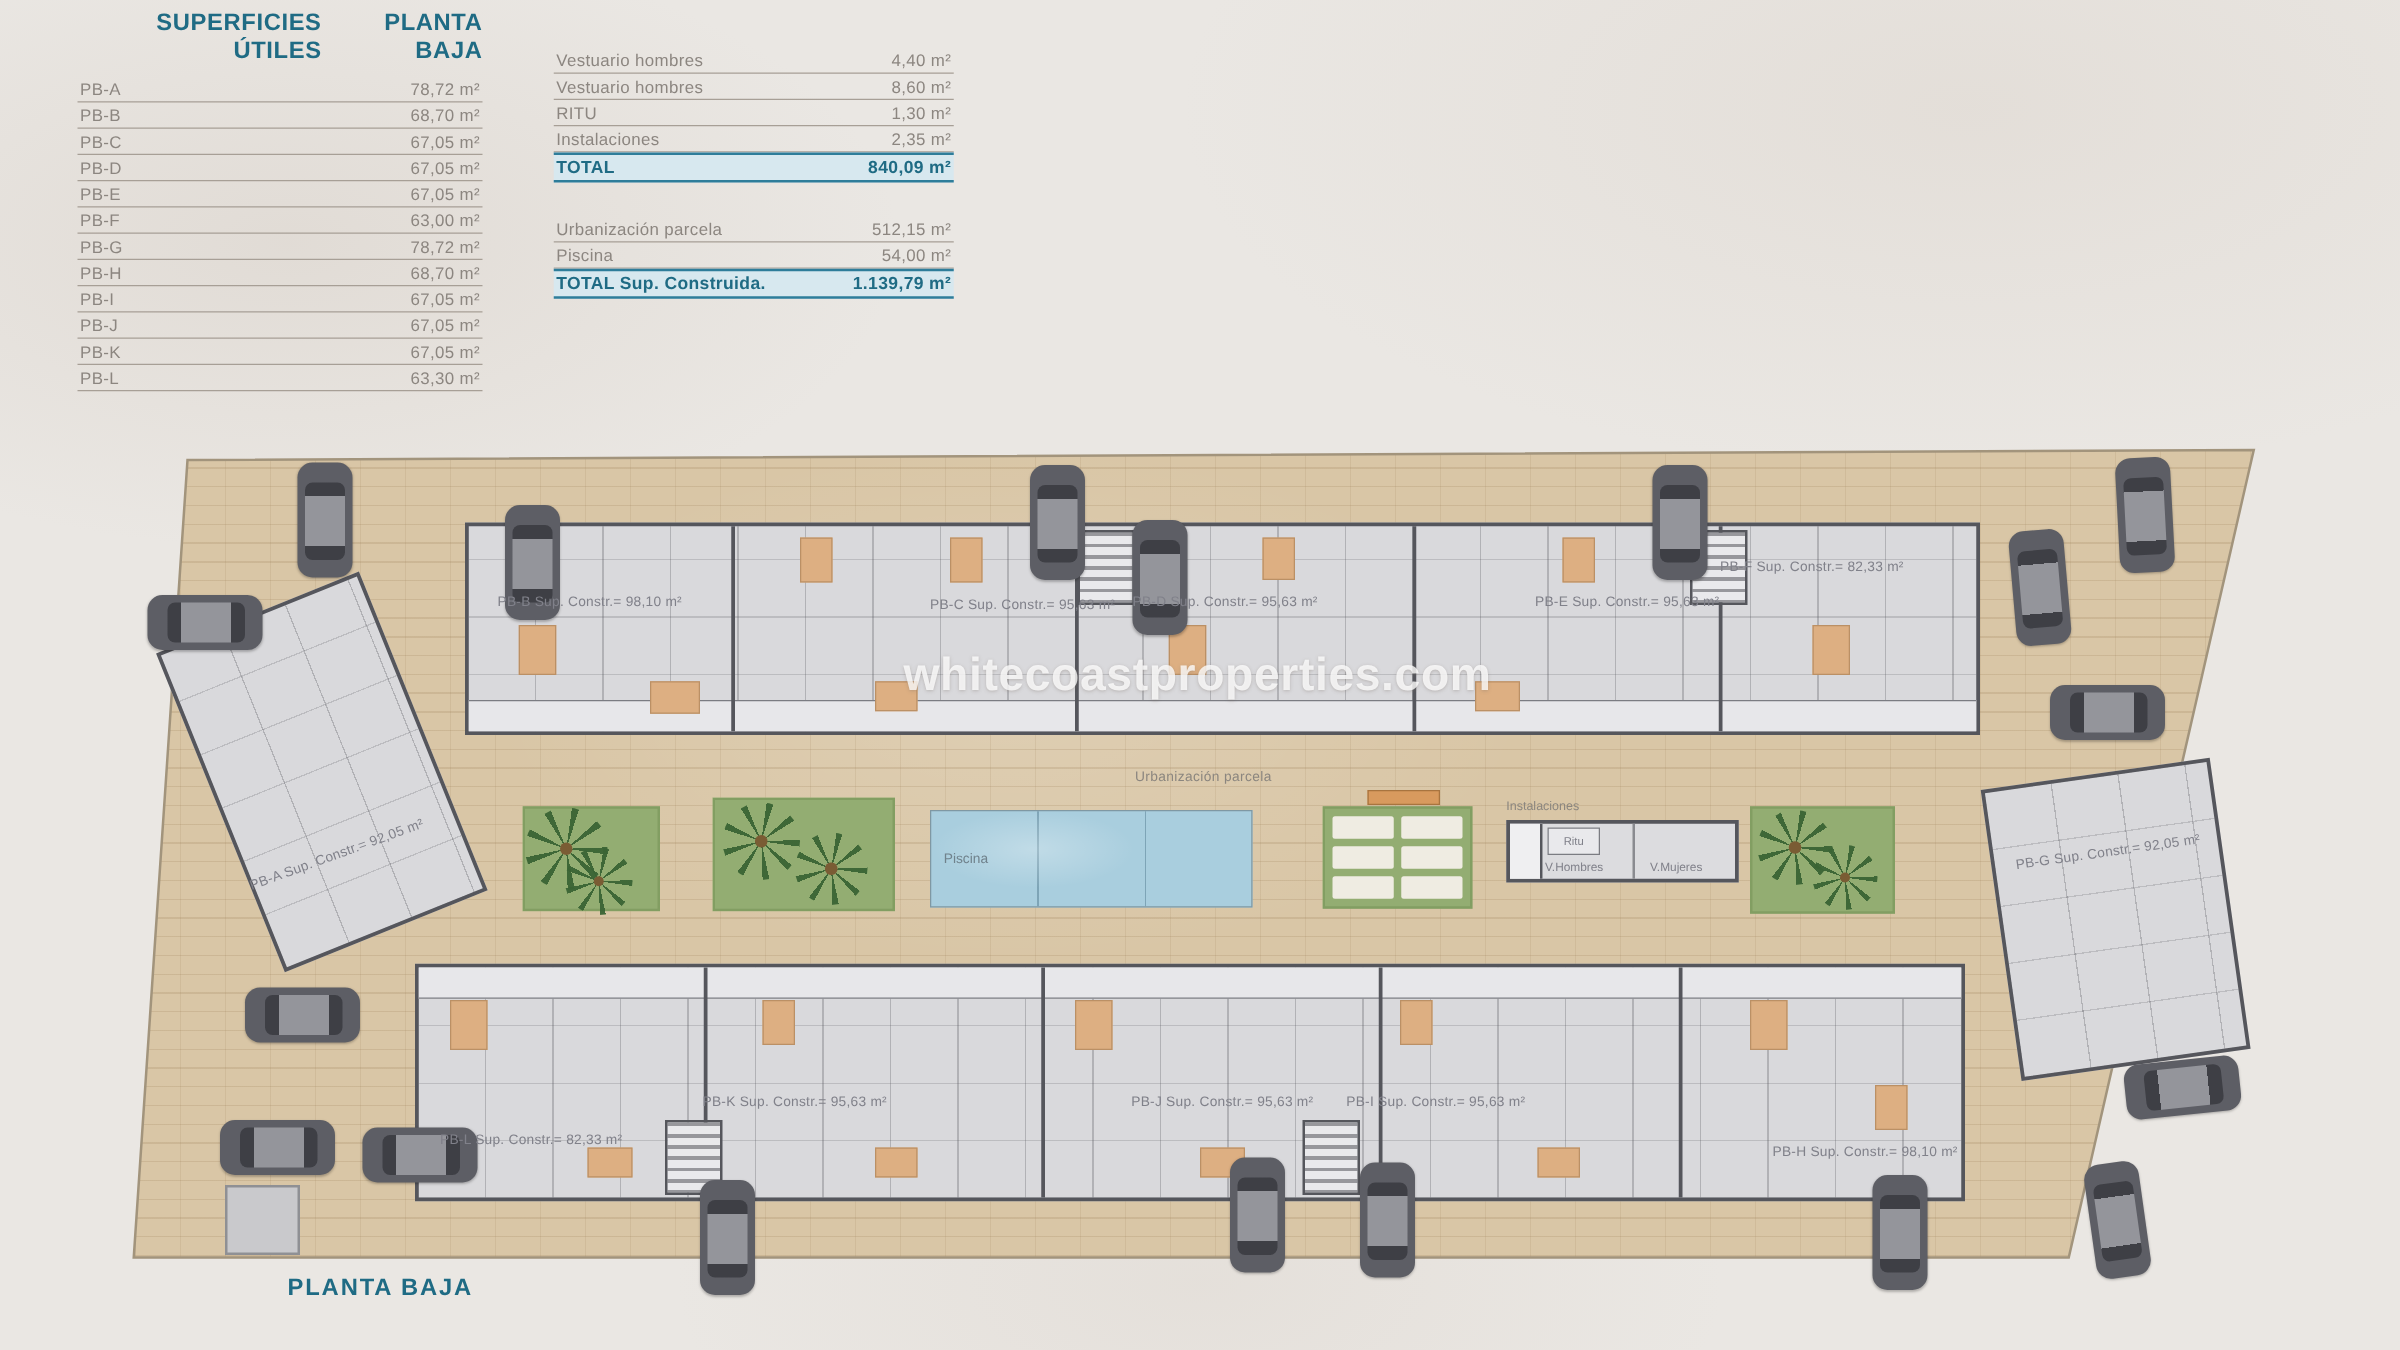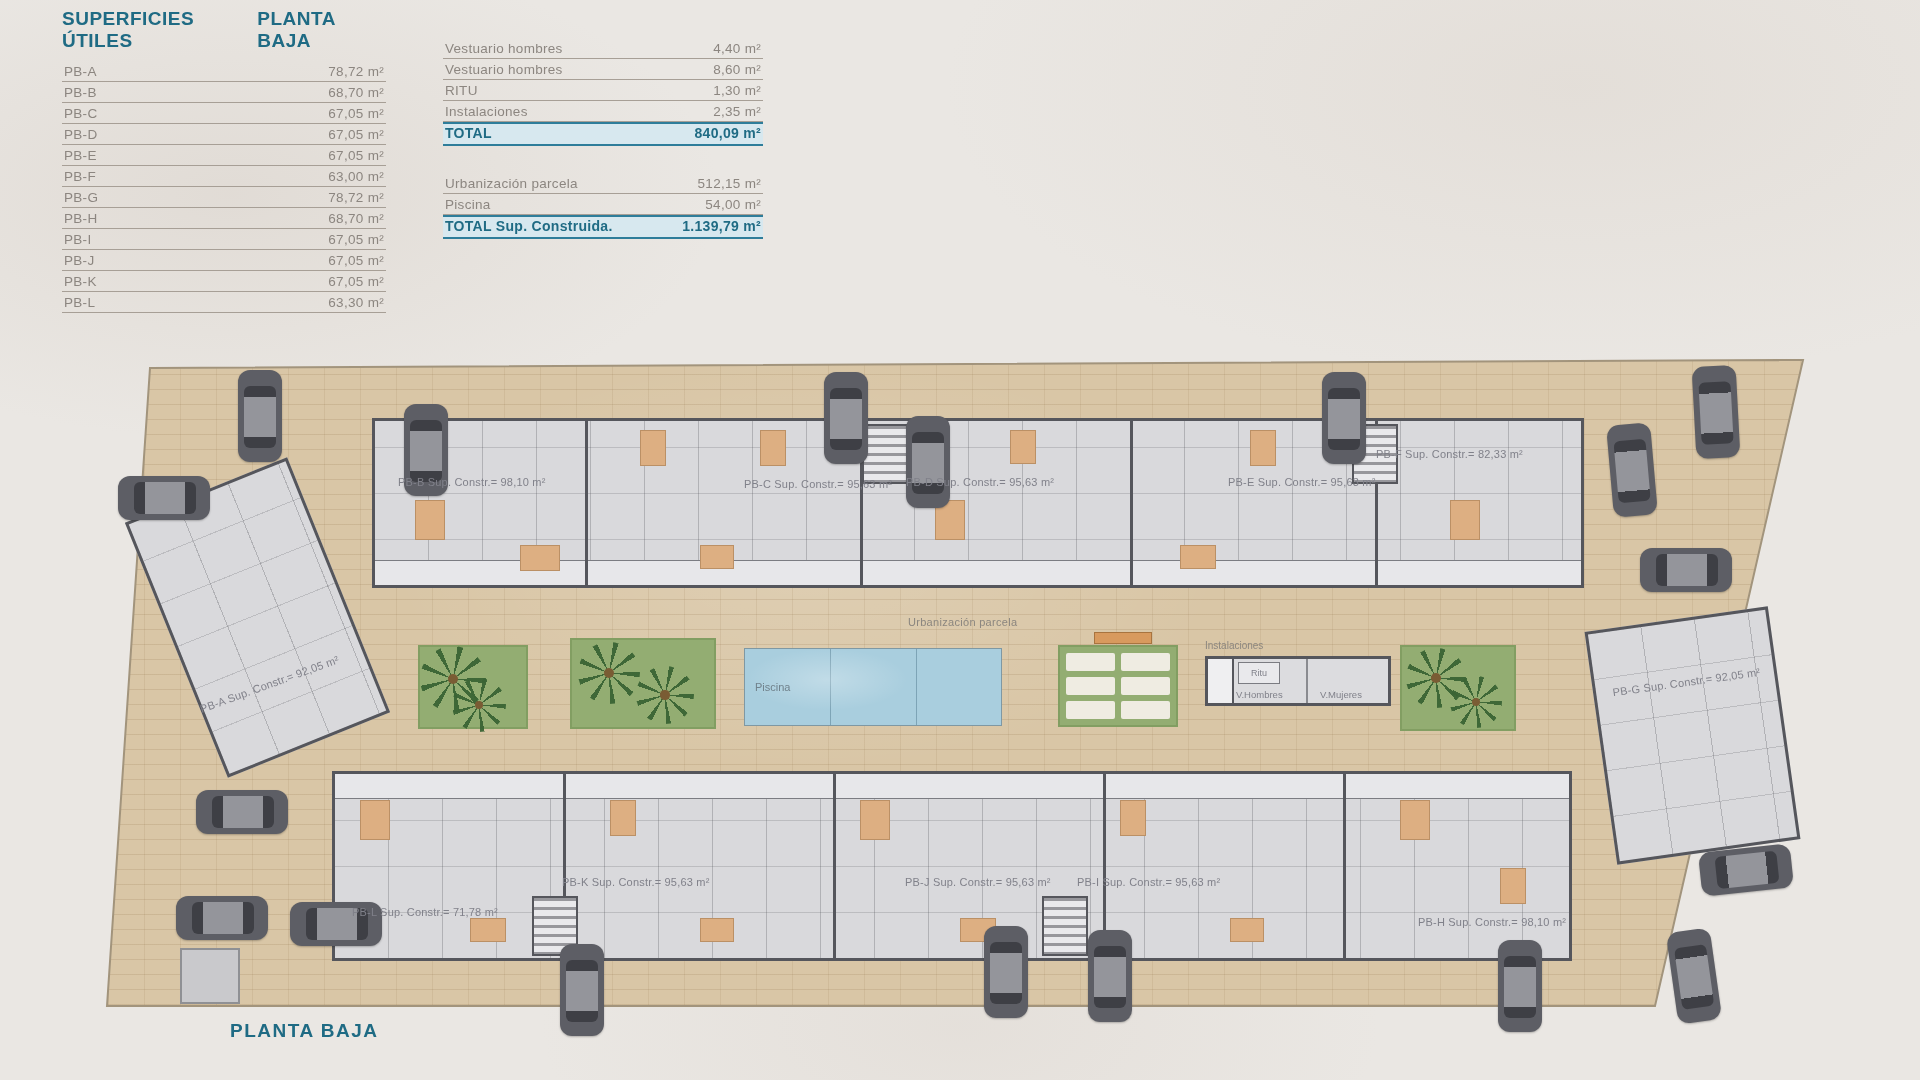--- a/index.html
+++ b/index.html
@@ -6,21 +6,21 @@
   .stage{position:relative;width:1920px;height:1080px;overflow:hidden;
     font-family:"Liberation Sans",sans-serif;
     background:
       radial-gradient(700px 350px at 12% 18%, rgba(208,198,188,.35), transparent 70%),
       radial-gradient(900px 420px at 82% 8%, rgba(212,202,192,.30), transparent 70%),
       radial-gradient(600px 300px at 50% 95%, rgba(212,202,192,.25), transparent 70%),
       #eae7e3;}
   
   .surfaces{position:absolute;left:62px;top:8px;width:324px;}
   .t-head{display:flex;justify-content:space-between;color:#1f6b84;font-size:19px;
-    font-weight:bold;letter-spacing:.5px;margin-bottom:9px;}
+    font-weight:bold;letter-spacing:.5px;margin-bottom:9px;text-align:right;}
   .t-row{display:flex;justify-content:space-between;align-items:flex-end;height:21px;
     border-bottom:1px solid #a79f96;color:#8c8680;font-size:13.5px;box-sizing:border-box;
     padding:0 2px 2px 2px;letter-spacing:.3px;}
   .totals{position:absolute;left:443px;top:38px;width:320px;}
   .t-row.total{background:#d7e8ef;border-top:2px solid #2e7d9a;border-bottom:2px solid #2e7d9a;
     color:#1f6b84;font-weight:bold;height:24px;font-size:14px;padding-bottom:3px;}
   .t-gap{height:27px;}
   
   .plan{position:absolute;inset:0;}
   .site{position:absolute;inset:0;
@@ -295,18 +295,19 @@
     <div class="unit-label" style="left:398px;top:476px">PB-B Sup. Constr.= 98,10 m²</div>
     <div class="unit-label" style="left:744px;top:478px">PB-C Sup. Constr.= 95,63 m²</div>
     <div class="unit-label" style="left:906px;top:476px">PB-D Sup. Constr.= 95,63 m²</div>
     <div class="unit-label" style="left:1228px;top:476px">PB-E Sup. Constr.= 95,63 m²</div>
     <div class="unit-label" style="left:1376px;top:448px">PB-F Sup. Constr.= 82,33 m²</div>
     <div class="unit-label" style="left:1612px;top:676px;transform:rotate(-8deg)">PB-G Sup. Constr.= 92,05 m²</div>
     <div class="unit-label" style="left:1418px;top:916px">PB-H Sup. Constr.= 98,10 m²</div>
     <div class="unit-label" style="left:1077px;top:876px">PB-I Sup. Constr.= 95,63 m²</div>
     <div class="unit-label" style="left:905px;top:876px">PB-J Sup. Constr.= 95,63 m²</div>
     <div class="unit-label" style="left:562px;top:876px">PB-K Sup. Constr.= 95,63 m²</div>
-    <div class="unit-label" style="left:352px;top:906px">PB-L Sup. Constr.= 71,78 m²</div>
-
+    <div class="unit-label" style="left:352px;top:906px">PB-L Sup. Constr.= 82,33 m²</div>
+
+    <div class="watermark">whitecoastproperties.com</div>
   </div>
 
   <div class="footer-title">PLANTA BAJA</div>
 </div>
 
 </body></html>

